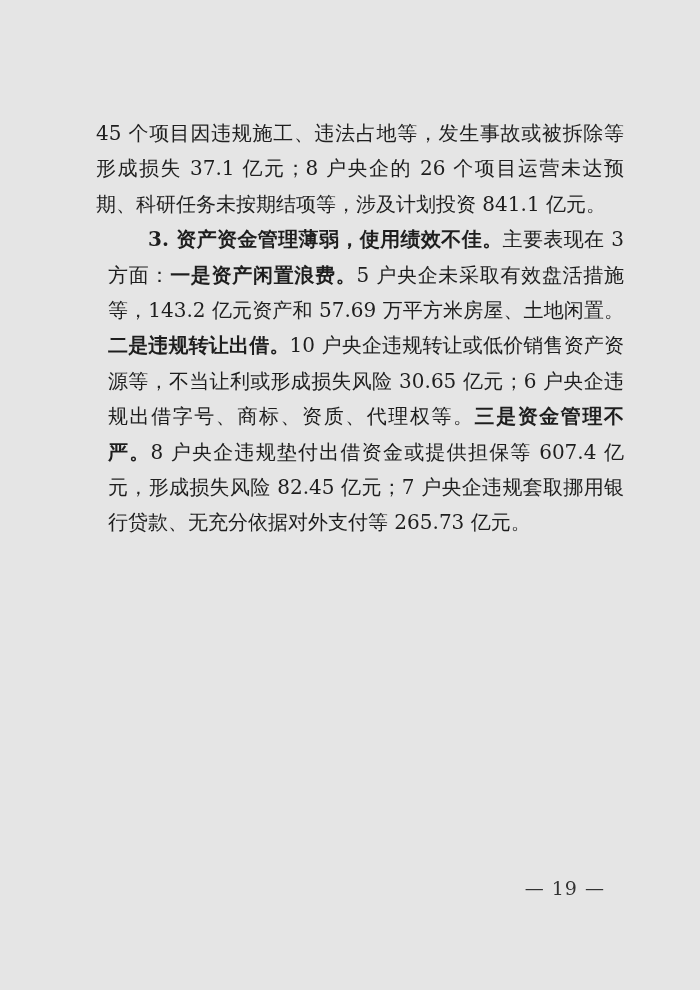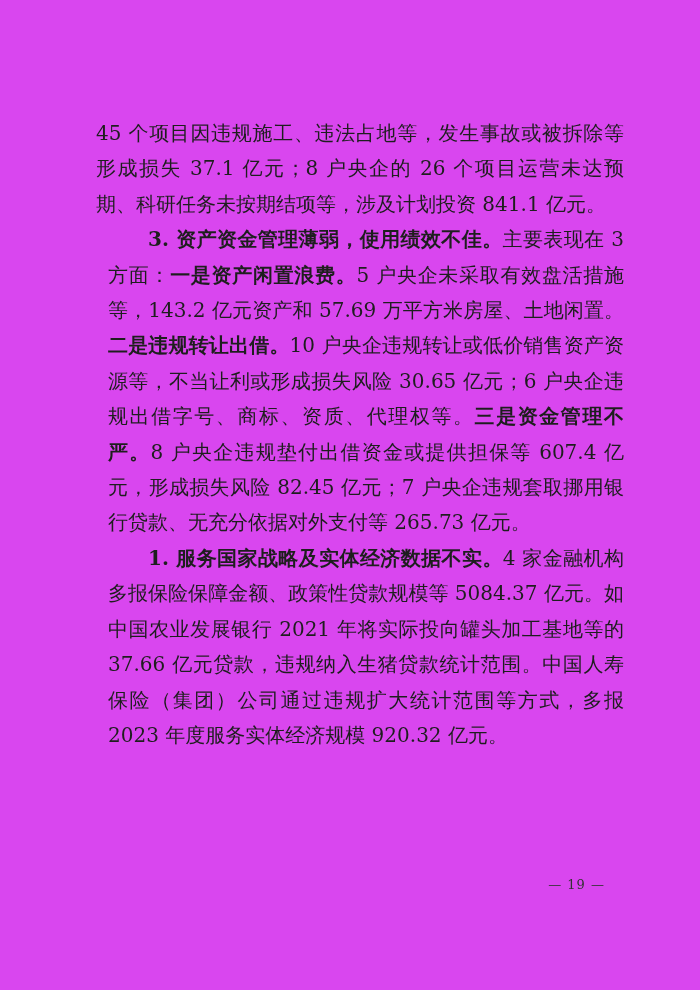--- a/index.html
+++ b/index.html
@@ -4,21 +4,21 @@
 <style>
   html, body {
     margin: 0;
     padding: 0;
     background: #ffffff;
   }
   .page {
     position: relative;
     width: 700px;
     height: 990px;
-    background: #d946ef;
+    background: #e5e5e5;
     overflow: hidden;
     font-family: "DejaVu Serif", "Liberation Serif", serif;
     color: #1e1e1e;
   }
   .content {
     position: absolute;
     left: 96px;
     top: 116px;
     width: 528px;
   }
@@ -36,35 +36,34 @@
   .em {
     font-weight: 700;
   }
   .kai {
     font-weight: 700;
   }
   .footer {
     position: absolute;
     top: 877px;
     right: 95px;
-    font-size: 13px;
+    font-size: 19px;
     color: #333333;
     letter-spacing: 1px;
     white-space: nowrap;
   }
 </style>
 </head>
 <body>
 
 <div class="page">
   <div class="content">
 
     <p class="para"><span>45 个项目因违规施工、违法占地等，发生事故或被拆除等形成损失 37.1 亿元；8 户央企的 26 个项目运营未达预期、科研任务未按期结项等，涉及计划投资 841.1 亿元。</span></p>
 
     <p class="para indent"><span class="em">3. 资产资金管理薄弱，使用绩效不佳。</span><span>主要表现在 3 方面：</span><span class="kai">一是资产闲置浪费。</span><span>5 户央企未采取有效盘活措施等，143.2 亿元资产和 57.69 万平方米房屋、土地闲置。</span><span class="kai">二是违规转让出借。</span><span>10 户央企违规转让或低价销售资产资源等，不当让利或形成损失风险 30.65 亿元；6 户央企违规出借字号、商标、资质、代理权等。</span><span class="kai">三是资金管理不严。</span><span>8 户央企违规垫付出借资金或提供担保等 607.4 亿元，形成损失风险 82.45 亿元；7 户央企违规套取挪用银行贷款、无充分依据对外支付等 265.73 亿元。</span></p>
 
 
-    <p class="para indent"><span class="em">1. 服务国家战略及实体经济数据不实。</span><span>4 家金融机构多报保险保障金额、政策性贷款规模等 5084.37 亿元。如中国农业发展银行 2021 年将实际投向罐头加工基地等的 37.66 亿元贷款，违规纳入生猪贷款统计范围。中国人寿保险（集团）公司通过违规扩大统计范围等方式，多报 2023 年度服务实体经济规模 920.32 亿元。</span></p>
 
   </div>
 
   <div class="footer">— 19 —</div>
 </div>
 
 </body></html>

